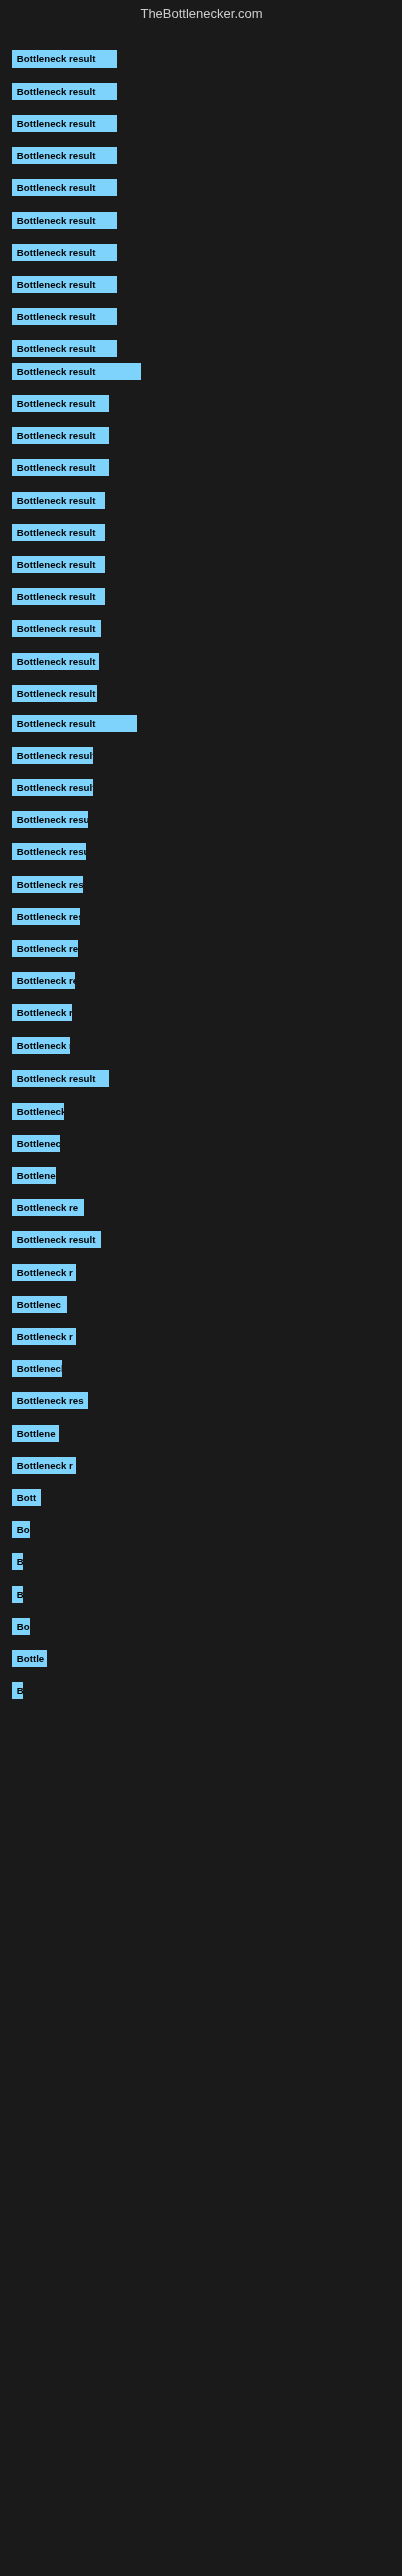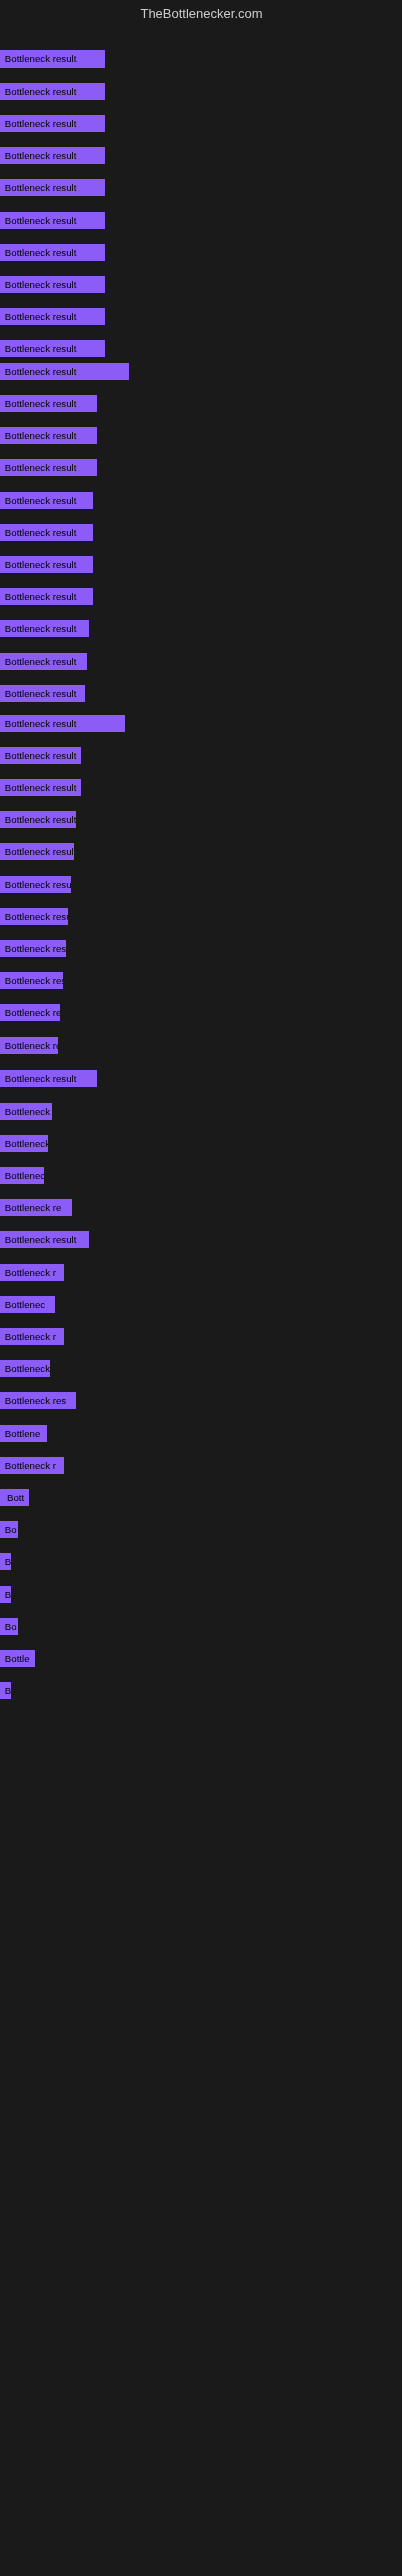--- a/index.html
+++ b/index.html
@@ -23,28 +23,29 @@
       padding: 6.4px 0;
       font-weight: normal;
     }
 
     .bottleneck-item {
       position: absolute;
       left: 0;
     }
 
     .bottleneck-label {
-      background-color: #8b5cf6;
+      background-color: #7dd3fc;
       color: #000;
       font-size: 9.7px;
-      font-weight: normal;
+      font-weight: bold;
       padding: 3.2px 4.8px;
       white-space: nowrap;
       overflow: hidden;
       display: inline-block;
+      margin-left: 12px;
     }
   </style>
 </head>
 <body>
 
 <div class="site-title">TheBottlenecker.com</div>
 
 <div id="items-container" style="position:relative; width:403px; height:2576px;">
 <div class="bottleneck-item" style="top: 22.5px;"><span class="bottleneck-label" style="width: 105px;">Bottleneck result</span></div>
     <div class="bottleneck-item" style="top: 55px;"><span class="bottleneck-label" style="width: 105px;">Bottleneck result</span></div>

